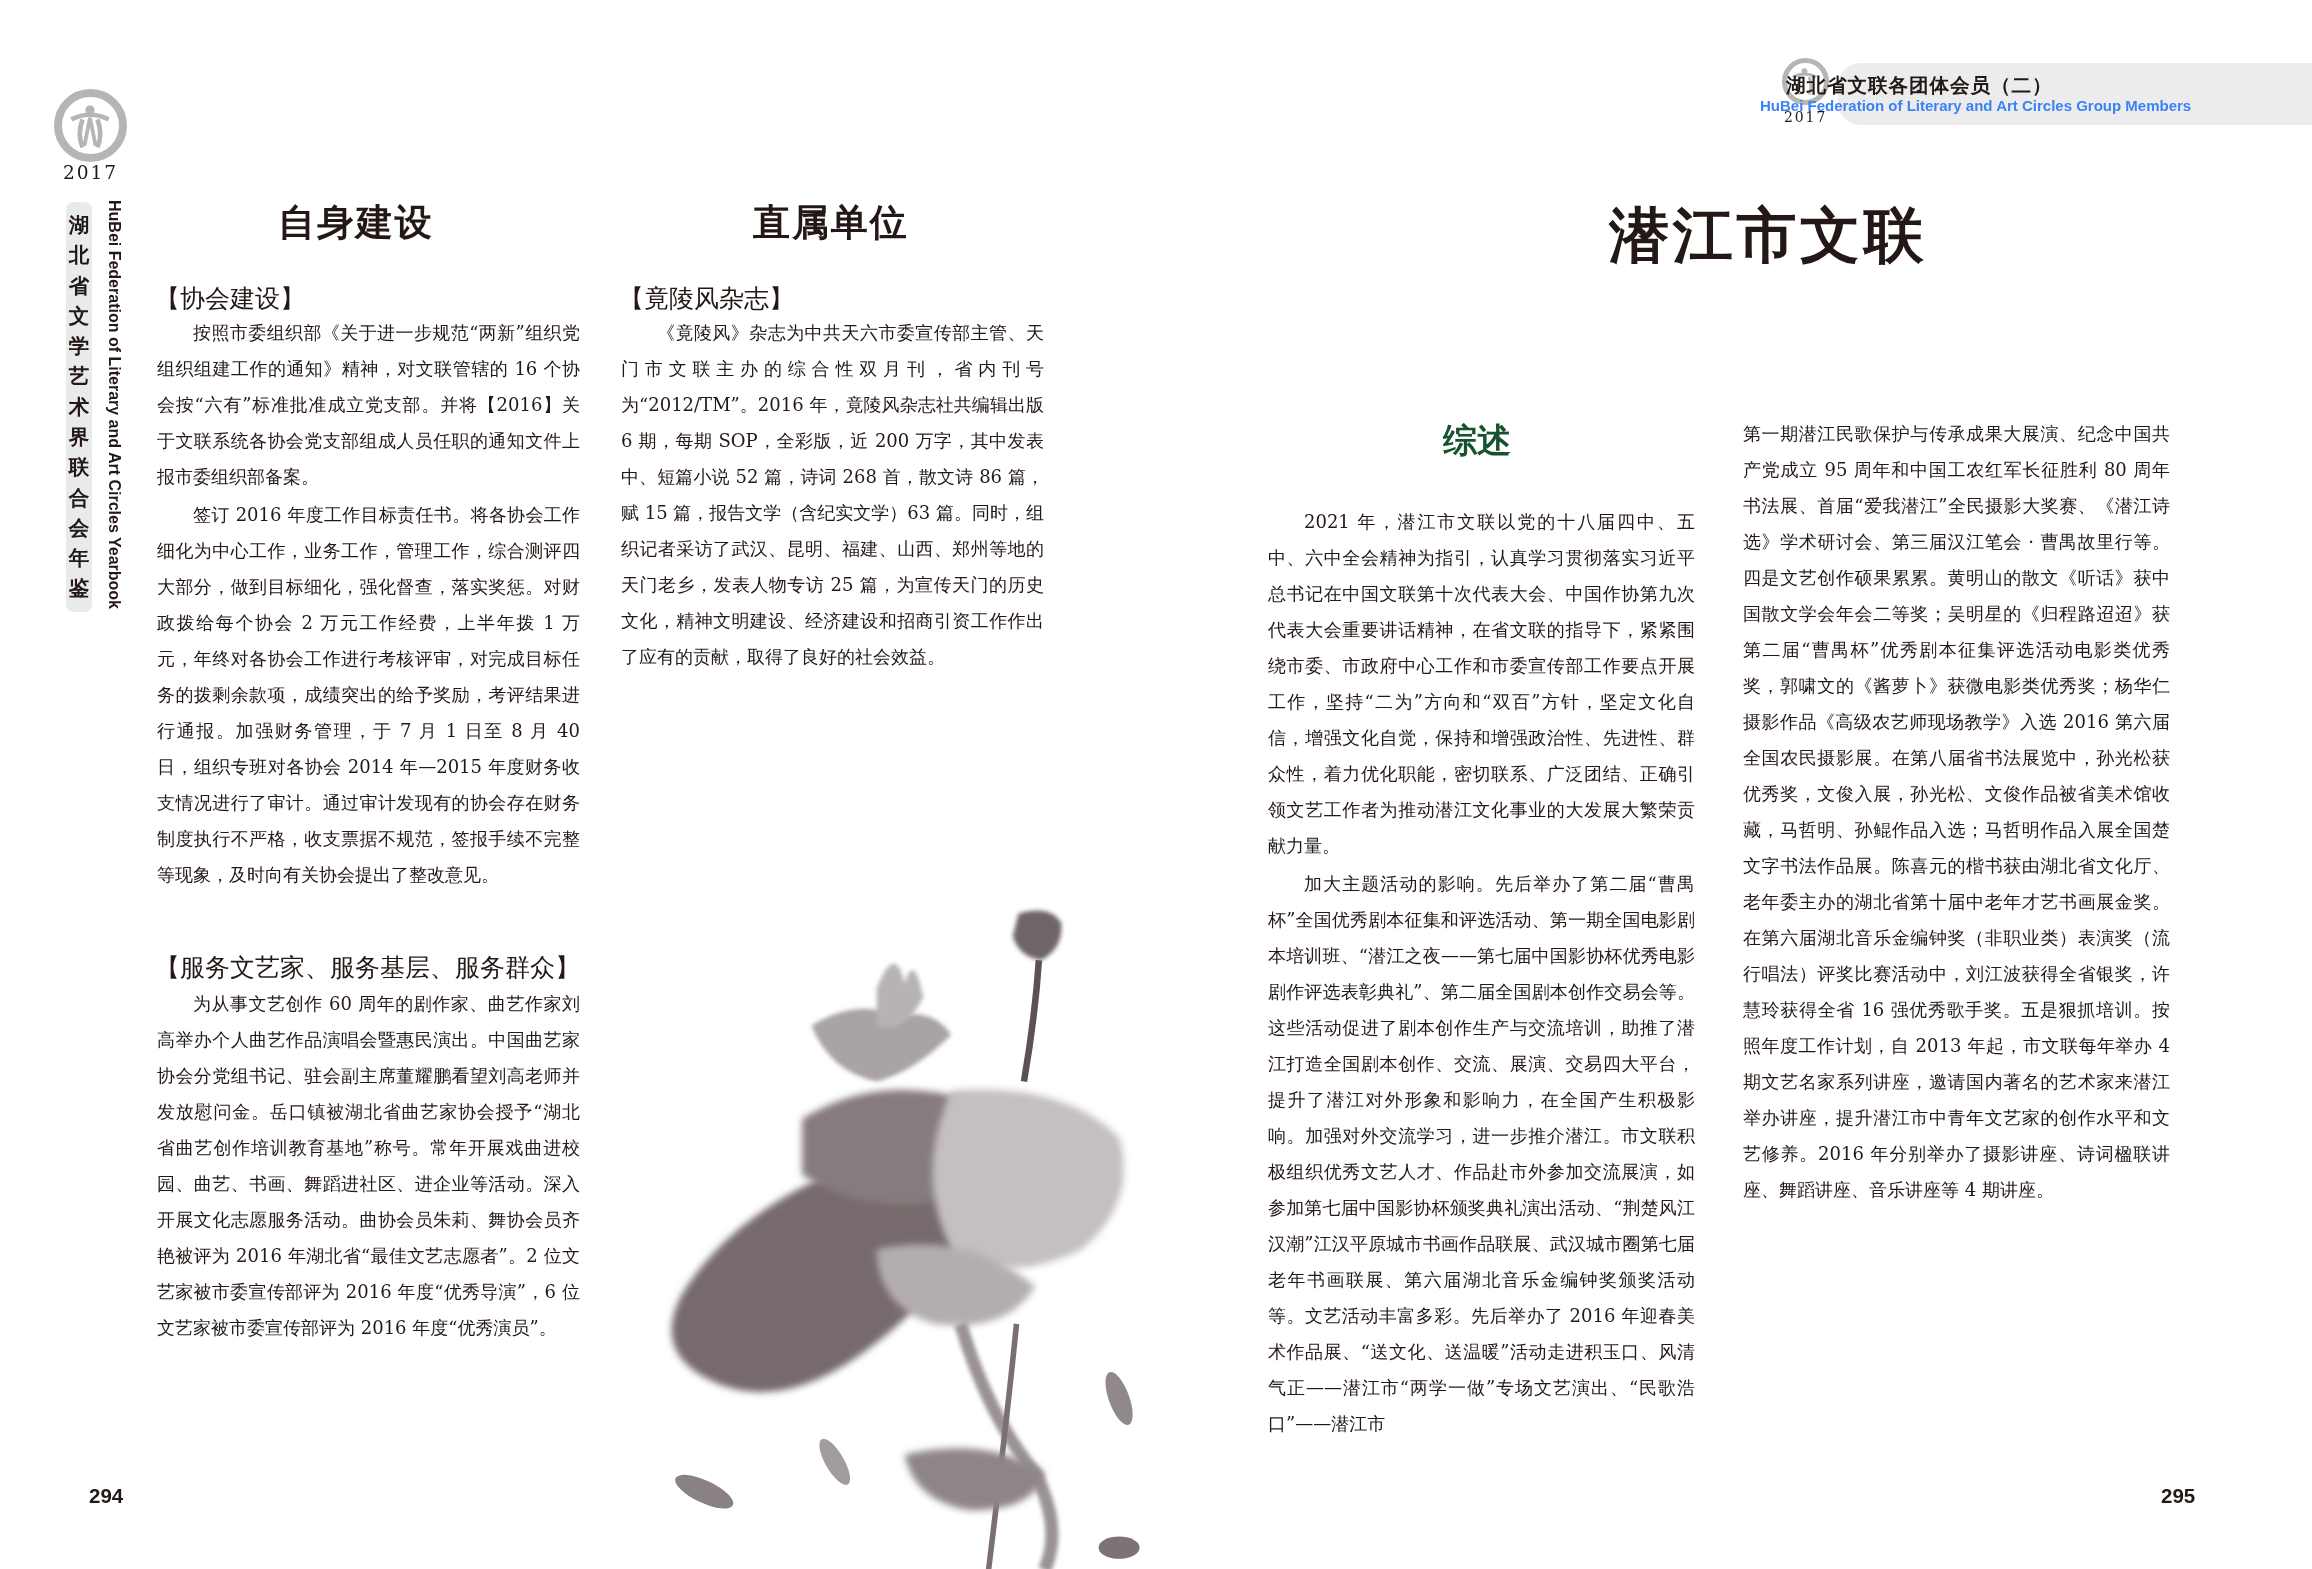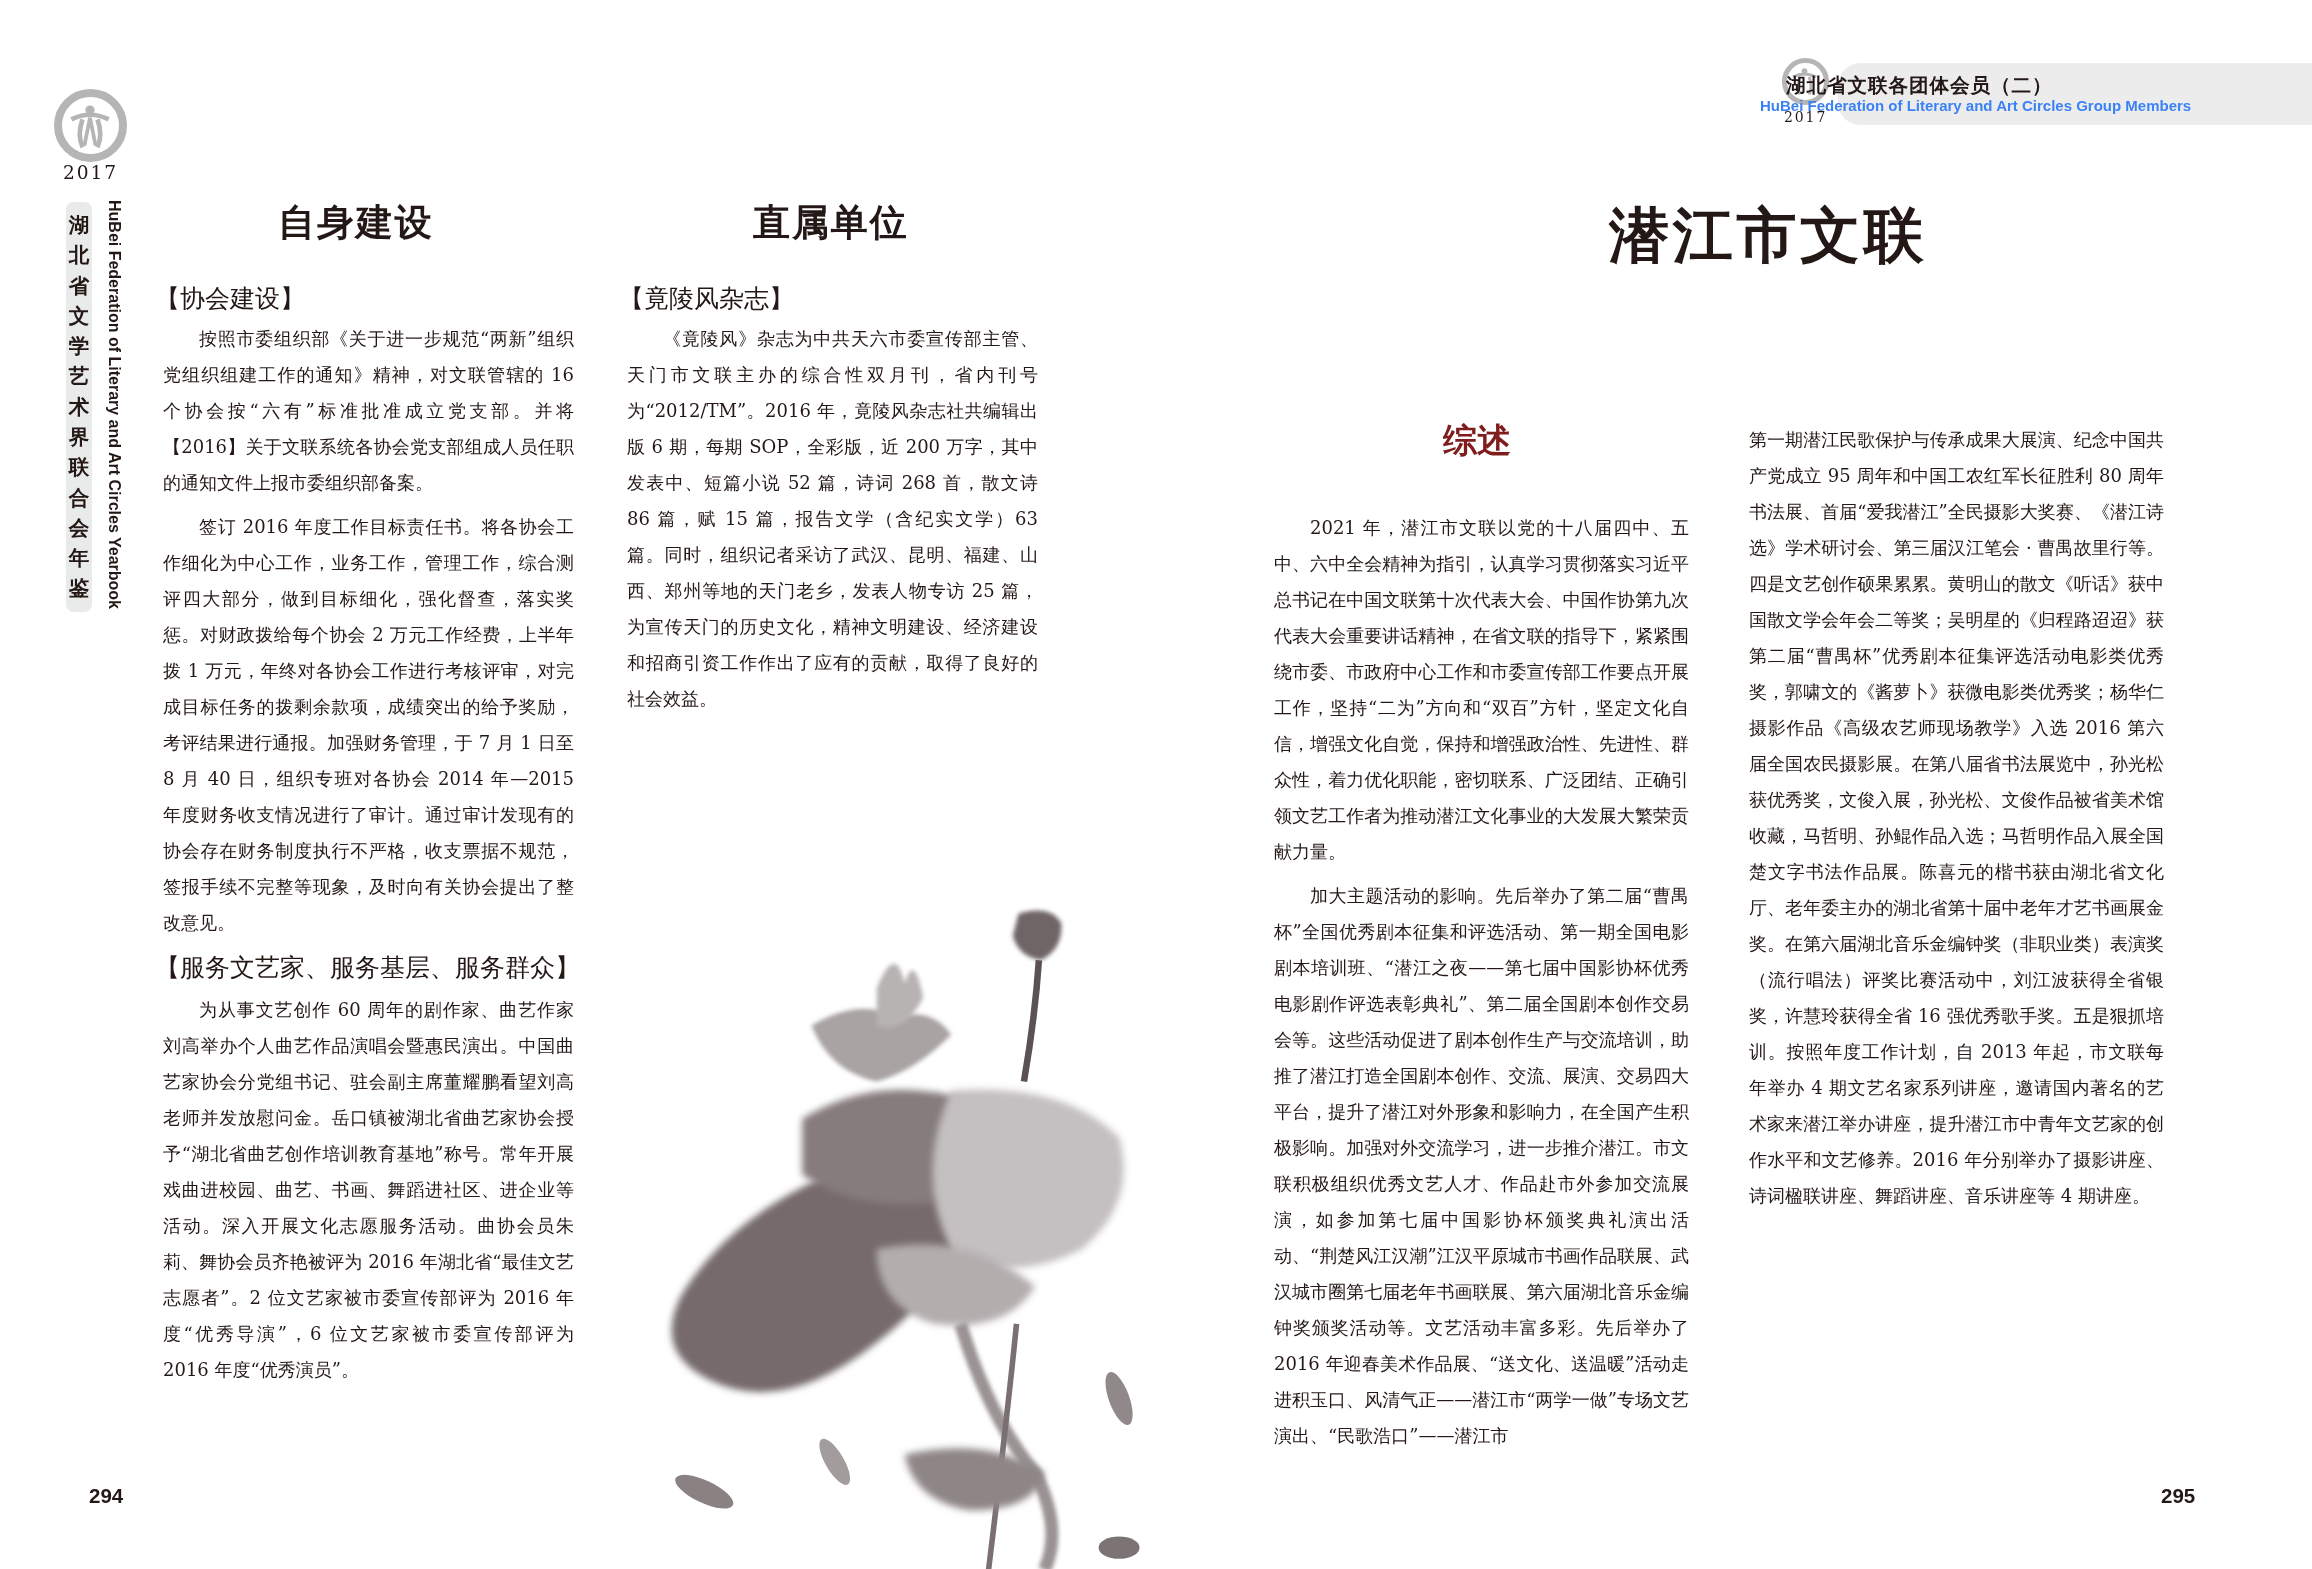--- a/index.html
+++ b/index.html
@@ -26,26 +26,26 @@
 
   
   .hdr-band { position: absolute; left: 1838px; top: 63px; width: 475px; height: 62px;
               background: #ececec; border-radius: 22.4px 0 0 22.4px; }
   .hdr-cn { position: absolute; left: 1786px; top: 72px; font-family: "DejaVu Sans", sans-serif; font-weight: bold; font-size: 19.6px; letter-spacing: 0.9px; color: #231815; }
   .hdr-en { position: absolute; left: 1760px; top: 97px; font-family: "Liberation Sans", sans-serif; font-weight: bold; font-size: 15px; color: #3b82f6; }
 
   
   .sec-title { position: absolute; font-family: "DejaVu Sans", sans-serif; font-weight: bold; font-size: 37px; color: #231815; letter-spacing: 1.9px; }
   .big-title { position: absolute; font-family: "DejaVu Serif", serif; font-weight: bold; font-size: 60px; color: #231815; letter-spacing: 3.7px; }
-  .sub-title { position: absolute; font-family: "DejaVu Sans", sans-serif; font-weight: bold; font-size: 34px; color: #7f1d1d; text-align: center; }
+  .sub-title { position: absolute; font-family: "DejaVu Sans", sans-serif; font-weight: bold; font-size: 34px; color: #14532d; text-align: center; }
   .bracket-h { position: absolute; font-family: "DejaVu Sans", sans-serif; font-size: 25px; color: #231815; white-space: nowrap; }
 
   
   .col { position: absolute; font-family: "DejaVu Serif", serif; font-size: 18px; line-height: 36px; color: #231815; text-align: justify; }
-  .col p { margin: 8px; text-indent: 2em; }
+  .col p { margin: 2px; text-indent: 2em; }
   .col p.noindent { text-indent: 0; }
 
   .pageno { position: absolute; font-family: "Liberation Sans", sans-serif; font-weight: bold; font-size: 20.5px; color: #231815; }
 
   .painting { position: absolute; left: 597px; top: 895px; width: 578px; height: 675px; }
 </style>
 </head>
 <body>
 
 <div>

